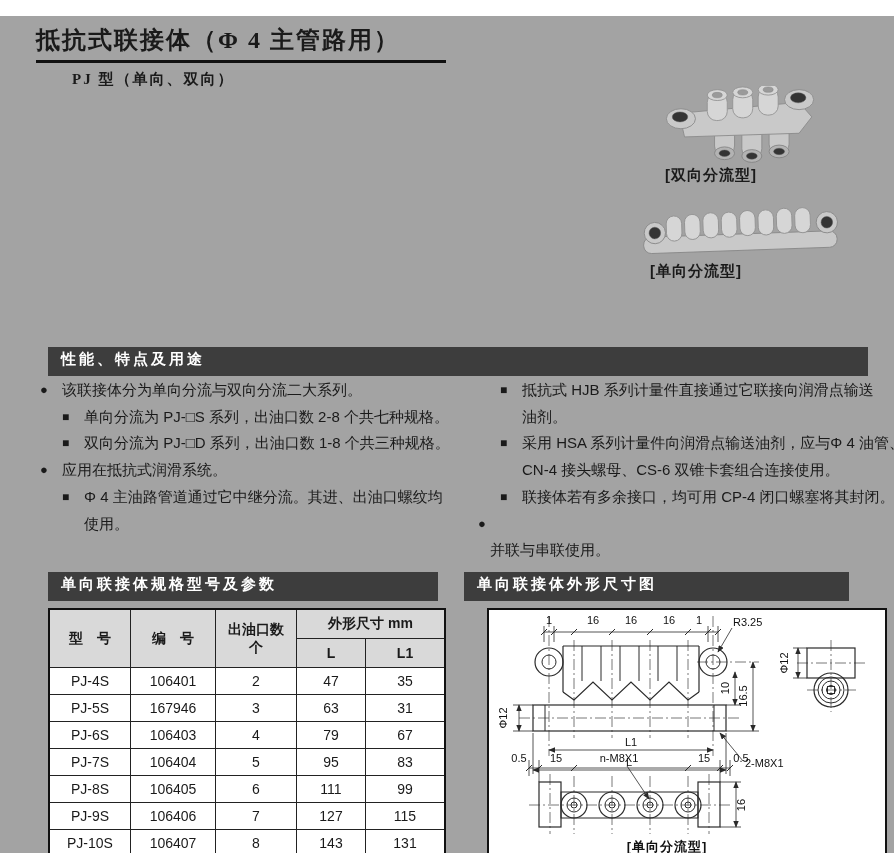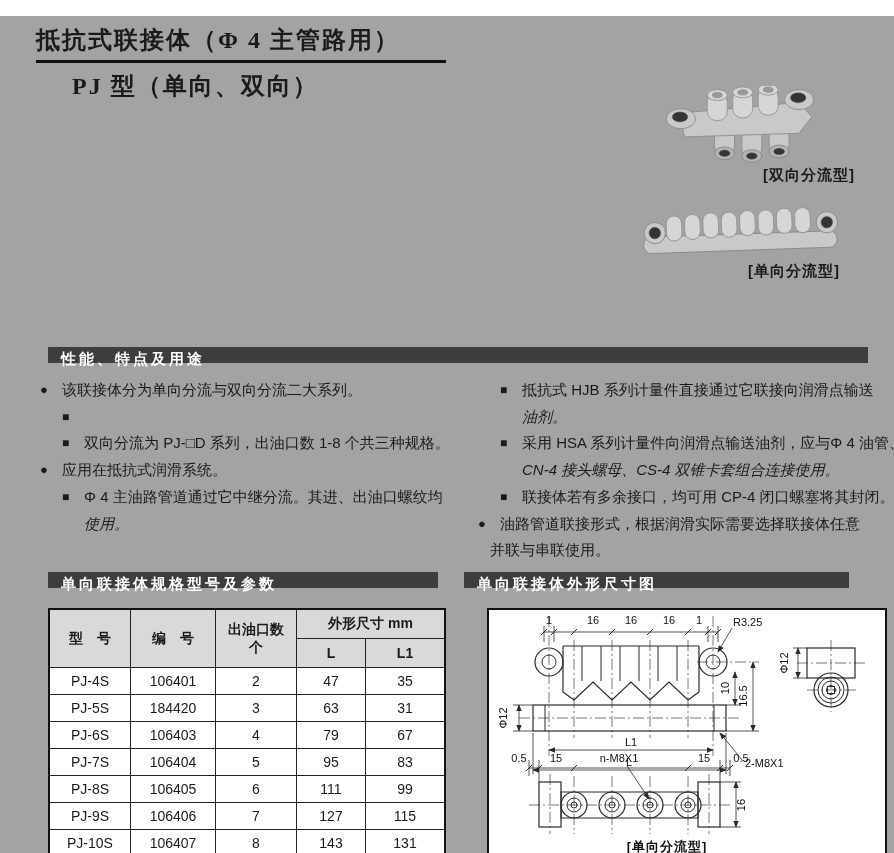--- a/index.html
+++ b/index.html
@@ -4,46 +4,46 @@
 <style>
   html,body{margin:0;padding:0;background:#fff;}
   .page{position:relative;width:894px;height:853px;background:#a3a3a3;overflow:hidden;
         font-family:"Liberation Sans","DejaVu Sans",sans-serif;color:#1a1a1a;margin-top:16px;}
 
   
   .doc-title{position:absolute;left:36px;top:8px;font-family:"Liberation Serif","DejaVu Serif",serif;
              font-size:24px;font-weight:bold;letter-spacing:2px;white-space:nowrap;}
   .title-rule{position:absolute;left:36px;top:44px;width:410px;height:3px;background:#111;}
   .doc-subtitle{position:absolute;left:72px;top:54px;font-family:"Liberation Serif","DejaVu Serif",serif;
-                font-size:24px;font-weight:bold;letter-spacing:2px;white-space:nowrap;}
+                font-size:15px;font-weight:bold;letter-spacing:2px;white-space:nowrap;}
 
   
   .photo{position:absolute;}
-  .photo-label{position:absolute;font-size:15px;font-weight:bold;text-align:right;letter-spacing:1px;}
+  .photo-label{position:absolute;font-size:15px;font-weight:bold;text-align:left;letter-spacing:1px;}
   #photo1{left:645px;top:70px;} #photo1-label{left:665px;top:150px;width:190px;}
   #photo2{left:636px;top:186px;} #photo2-label{left:650px;top:246px;width:190px;}
 
   
-  .section-bar{position:absolute;height:16px;background:#3d3d3d;color:#fff;font-size:15px;
+  .section-bar{position:absolute;height:29px;background:#3d3d3d;color:#fff;font-size:15px;
                font-weight:bold;letter-spacing:3px;line-height:23px;padding-left:13px;box-sizing:border-box;
                white-space:nowrap;}
   #bar-features{left:48px;top:331px;width:820px;}
   #bar-table{left:48px;top:556px;width:390px;}
   #bar-drawing{left:464px;top:556px;width:385px;}
 
   
   .features{position:absolute;top:361px;font-size:15px;}
   #features-left{left:40px;width:432px;}
   #features-right{left:478px;width:412px;}
   .feat-line{display:flex;align-items:flex-start;line-height:26.7px;white-space:nowrap;}
   .feat-line .bullet{flex:none;width:22px;}
   .feat-line .b-dot{font-size:13px;}
   .feat-line .b-sq{font-size:12px;}
   .feat-line.i1{padding-left:22px;}
-  .feat-line.i2{padding-left:44px;font-style:italic;}
+  .feat-line.i2{padding-left:44px;}
   .feat-line.i3{padding-left:12px;}
 
   
   .spec-table{position:absolute;left:48px;top:592px;border-collapse:collapse;
               border:2px solid #111;table-layout:fixed;}
   .spec-table th,.spec-table td{border:1px solid #222;text-align:center;vertical-align:middle;
               font-size:14px;padding:0;}
   .spec-table th{background:#d9d9d9;font-weight:bold;height:28px;}
   .spec-table td{height:26px;background:#fff;}
   .c-model{width:80px;} .c-code{width:84px;} .c-out{width:80px;} .c-l{width:68px;} .c-l1{width:78px;}
@@ -151,20 +151,21 @@
   <div class="photo-label" id="photo2-label">[单向分流型]</div>
 
   <div class="section-bar" id="bar-features">性能、特点及用途</div>
   <div class="features" id="features-left">
       <div class="feat-line i0">
         <span class="bullet b-dot">●</span>
         <span>该联接体分为单向分流与双向分流二大系列。</span>
       </div>
       <div class="feat-line i1">
         <span class="bullet b-sq">■</span>
+        <span>单向分流为 PJ-□S 系列，出油口数 2-8 个共七种规格。</span>
       </div>
       <div class="feat-line i1">
         <span class="bullet b-sq">■</span>
         <span>双向分流为 PJ-□D 系列，出油口数 1-8 个共三种规格。</span>
       </div>
       <div class="feat-line i0">
         <span class="bullet b-dot">●</span>
         <span>应用在抵抗式润滑系统。</span>
       </div>
       <div class="feat-line i1">
@@ -181,29 +182,28 @@
         <span>抵抗式 HJB 系列计量件直接通过它联接向润滑点输送</span>
       </div>
       <div class="feat-line i2">
         <span>油剂。</span>
       </div>
       <div class="feat-line i1">
         <span class="bullet b-sq">■</span>
         <span>采用 HSA 系列计量件向润滑点输送油剂，应与Φ 4 油管、</span>
       </div>
       <div class="feat-line i2">
-        <span>CN-4 接头螺母、CS-4 双锥卡套组合连接使用。</span>
+        <span>CN-4 接头螺母、CS-6 双锥卡套组合连接使用。</span>
       </div>
       <div class="feat-line i1">
         <span class="bullet b-sq">■</span>
         <span>联接体若有多余接口，均可用 CP-4 闭口螺塞将其封闭。</span>
       </div>
       <div class="feat-line i0">
         <span class="bullet b-dot">●</span>
-        <span>油路管道联接形式，根据润滑实际需要选择联接体任意</span>
       </div>
       <div class="feat-line i3">
         <span>并联与串联使用。</span>
       </div>
     </div>
 
   <div class="section-bar" id="bar-table">单向联接体规格型号及参数</div>
   <table class="spec-table">
     <thead>
       <tr>
@@ -223,21 +223,21 @@
     <tbody id="spec-table-body">
         <tr>
           <td>PJ-4S</td>
           <td>106401</td>
           <td>2</td>
           <td>47</td>
           <td>35</td>
         </tr>
         <tr>
           <td>PJ-5S</td>
-          <td>184420</td>
+          <td>167946</td>
           <td>3</td>
           <td>63</td>
           <td>31</td>
         </tr>
         <tr>
           <td>PJ-6S</td>
           <td>106403</td>
           <td>4</td>
           <td>79</td>
           <td>67</td>

